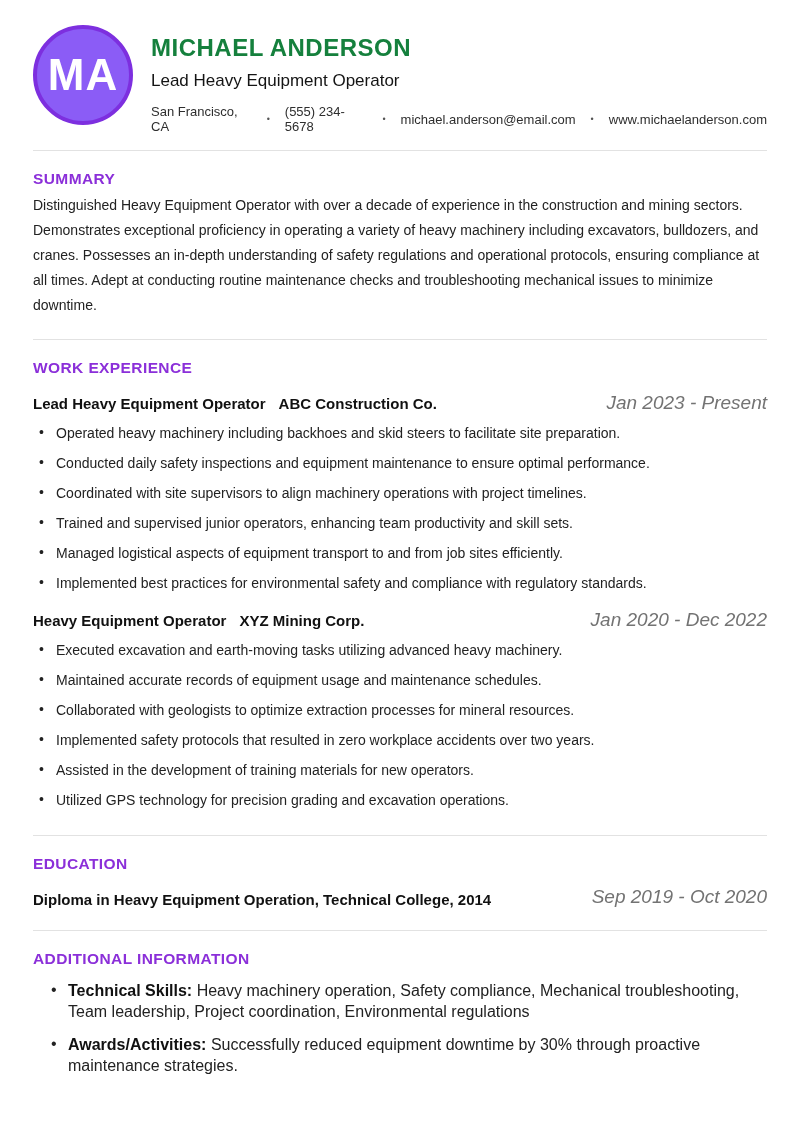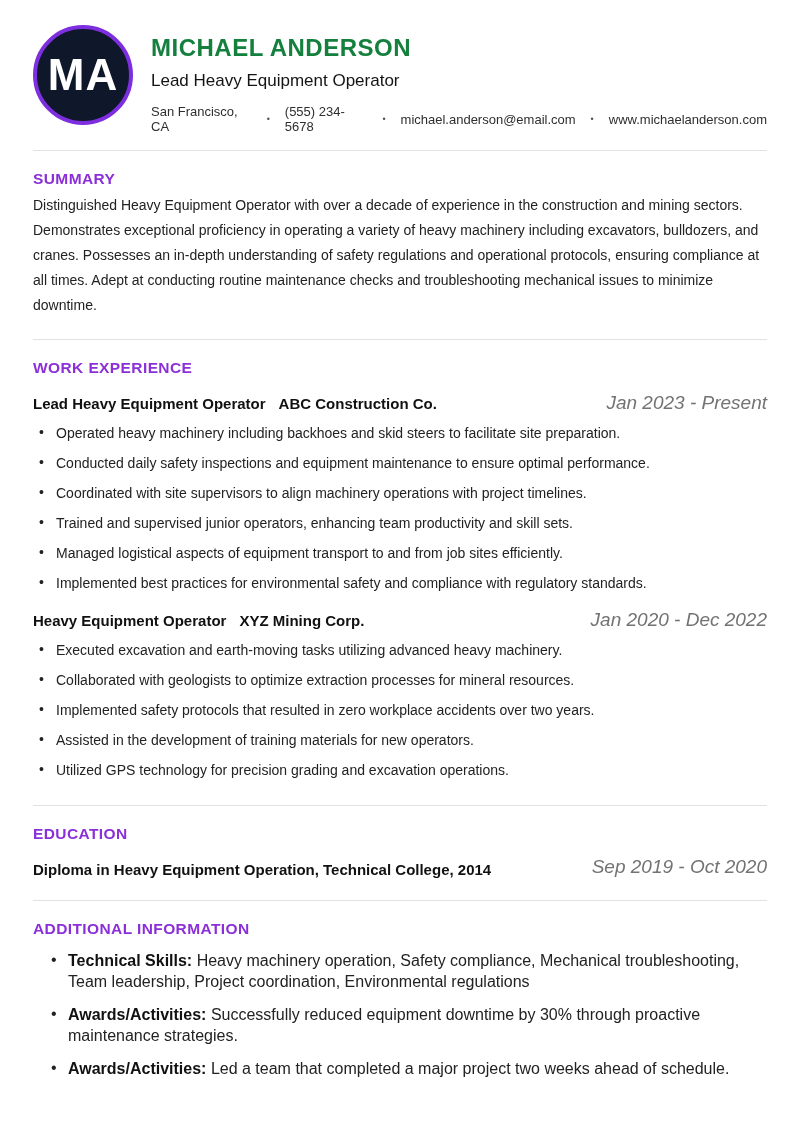--- a/index.html
+++ b/index.html
@@ -8,21 +8,21 @@
     width: 800px; min-height: 1130px;
     font-family: "Liberation Sans", sans-serif;
     color: #1f1f1f;
   }
   .page { width: 800px; min-height: 1130px; padding: 25px 33px 60px; }
 
   
   .header { display: flex; align-items: flex-start; gap: 18px; margin-bottom: 16px; }
   .avatar {
     width: 100px; height: 100px; border-radius: 50%;
-    background: #0f172a; border: 4px solid #7d2fdf;
+    background: #8b5cf6; border: 4px solid #7d2fdf;
     display: flex; align-items: center; justify-content: center;
     flex-shrink: 0;
   }
   .avatar-initials { color: #ffffff; font-size: 44px; font-weight: bold; letter-spacing: 1px; }
   .header-text { padding-top: 10px; }
   .name { color: #15803d; font-size: 24px; font-weight: 800; letter-spacing: 0.5px; margin: 0; line-height: 1.1; }
   .person-title { font-size: 17px; color: #141414; margin-top: 10px; font-weight: 400; }
   .contact-row { display: flex; align-items: center; gap: 15px; margin-top: 13px; font-size: 13px; color: #2e2e2e; }
   .contact-sep { font-size: 9px; color: #555; line-height: 1; }
 
@@ -102,35 +102,35 @@
 
   <div class="work-section-gap">
     <div class="entry-header">
       <div class="entry-title-wrap">
         <span>Heavy Equipment Operator</span><span class="entry-company">XYZ Mining Corp.</span>
       </div>
       <span class="entry-dates">Jan 2020 - Dec 2022</span>
     </div>
     <ul class="bullets">
       <li>Executed excavation and earth-moving tasks utilizing advanced heavy machinery.</li>
+      <li>Maintained accurate records of equipment usage and maintenance schedules.</li>
       <li>Collaborated with geologists to optimize extraction processes for mineral resources.</li>
       <li>Implemented safety protocols that resulted in zero workplace accidents over two years.</li>
       <li>Assisted in the development of training materials for new operators.</li>
       <li>Utilized GPS technology for precision grading and excavation operations.</li>
     </ul>
   </div>
 
   <hr class="divider">
   <h2 class="section-heading">EDUCATION</h2>
   <div class="entry-header edu-header">
     <span class="edu-degree">Diploma in Heavy Equipment Operation, Technical College, 2014</span>
     <span class="entry-dates">Sep 2019 - Oct 2020</span>
   </div>
 
   <hr class="divider">
   <h2 class="section-heading">ADDITIONAL INFORMATION</h2>
   <ul class="addl-list">
     <li><span class="addl-label">Technical Skills:</span> <span class="addl-text">Heavy machinery operation, Safety compliance, Mechanical troubleshooting, Team leadership, Project coordination, Environmental regulations</span></li>
     <li><span class="addl-label">Awards/Activities:</span> <span class="addl-text">Successfully reduced equipment downtime by 30% through proactive maintenance strategies.</span></li>
-    <li><span class="addl-label">Awards/Activities:</span> <span class="addl-text">Led a team that completed a major project two weeks ahead of schedule.</span></li>
   </ul>
 
 </div>
 
 </body></html>

